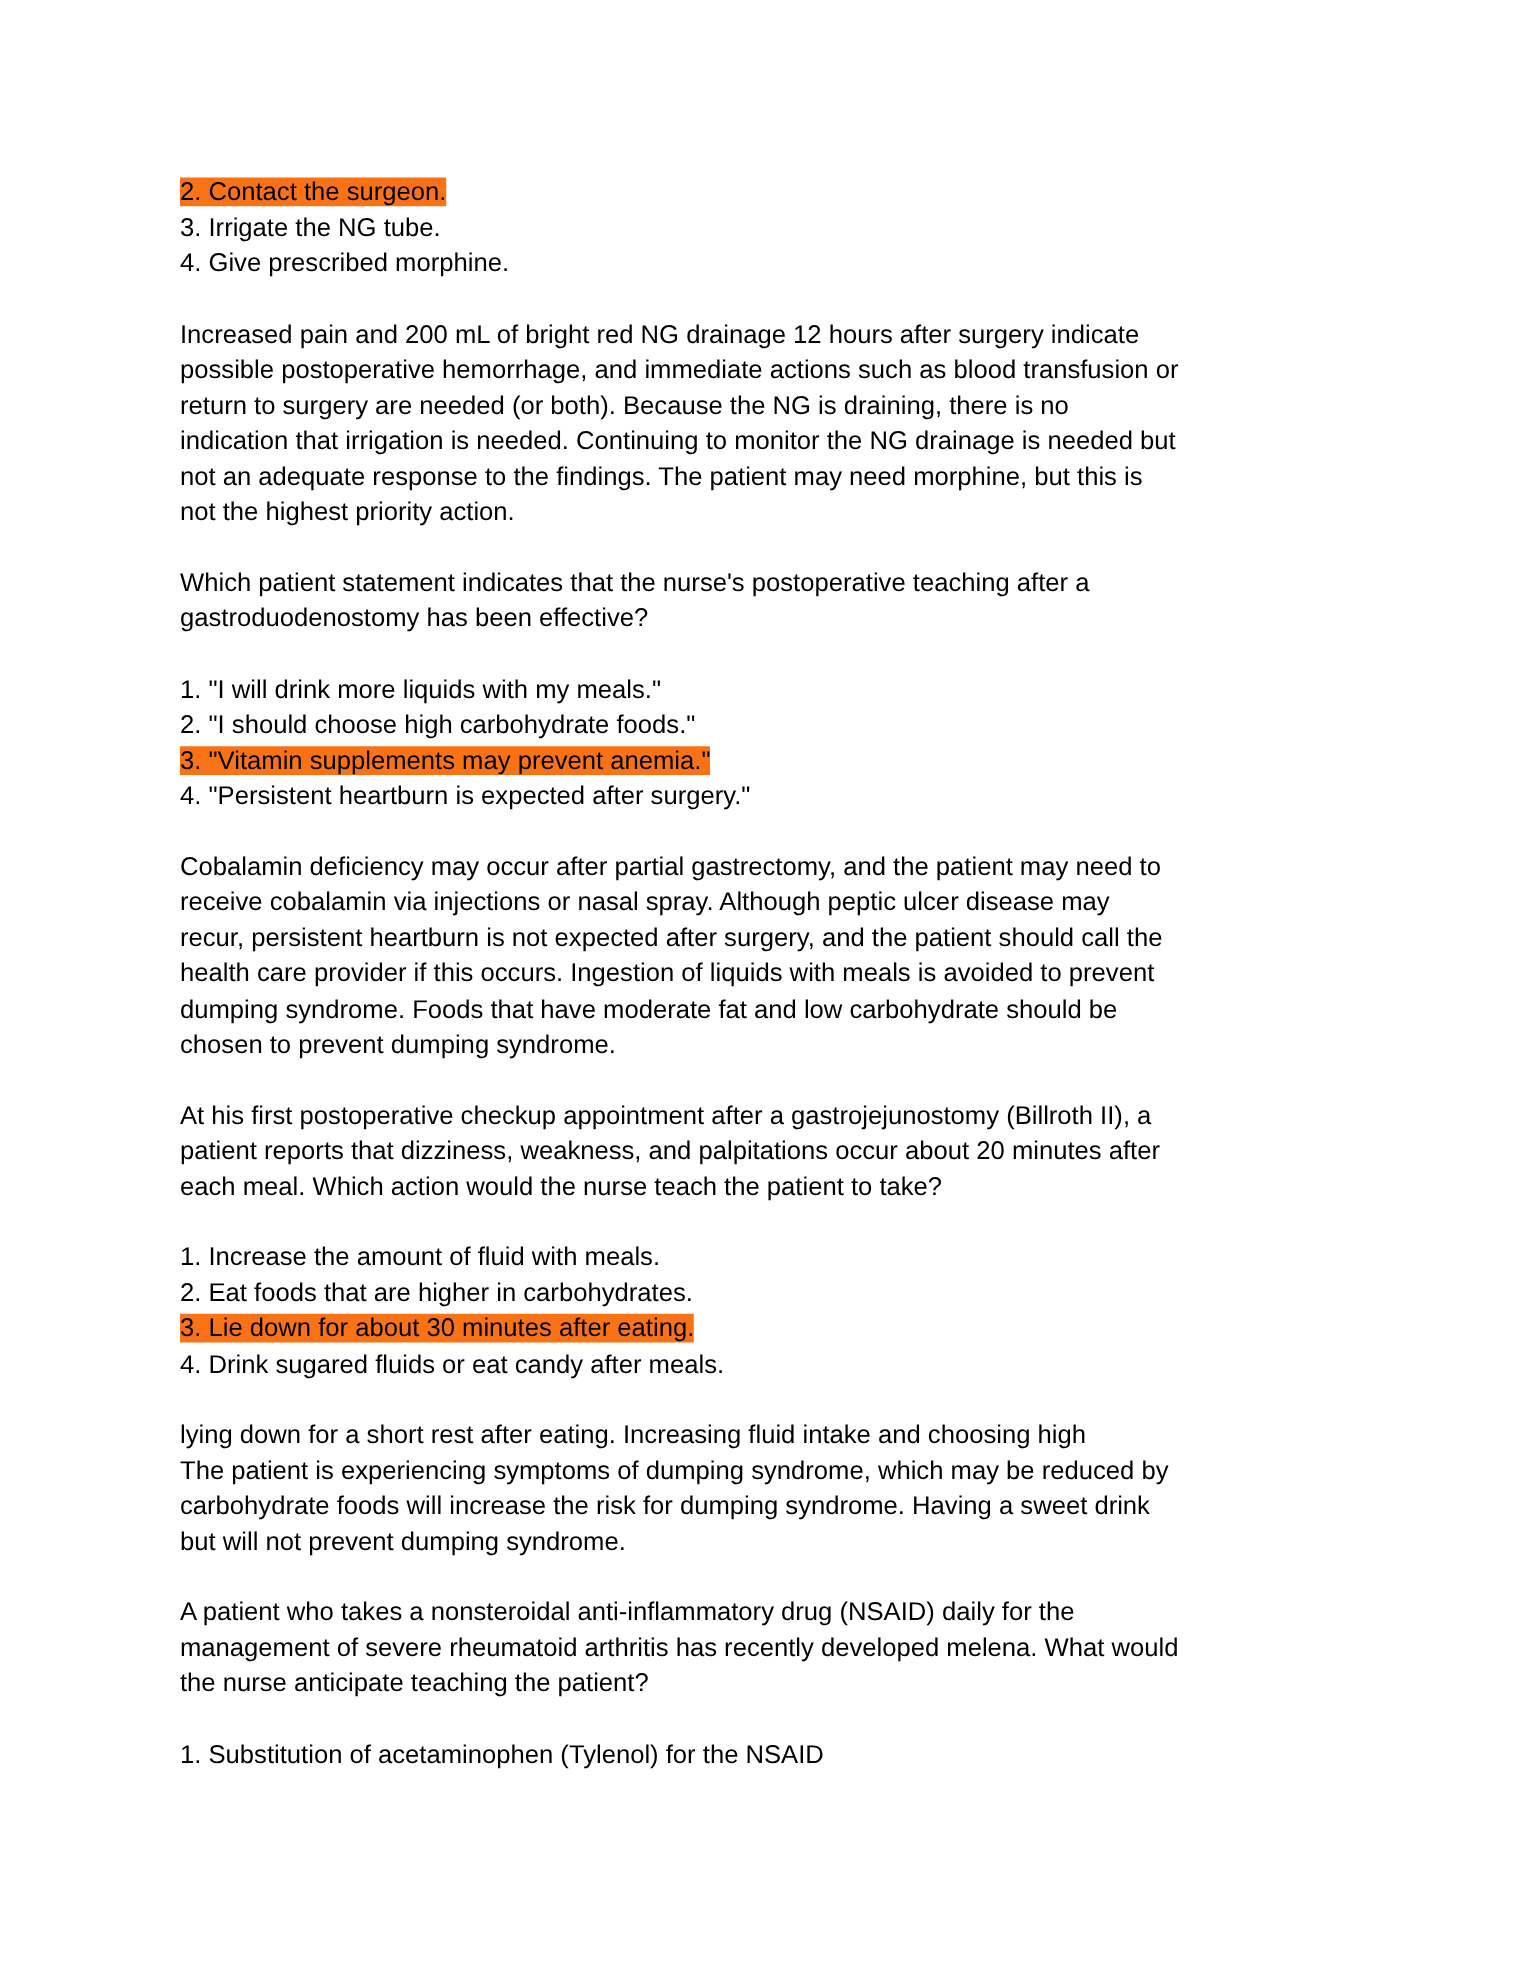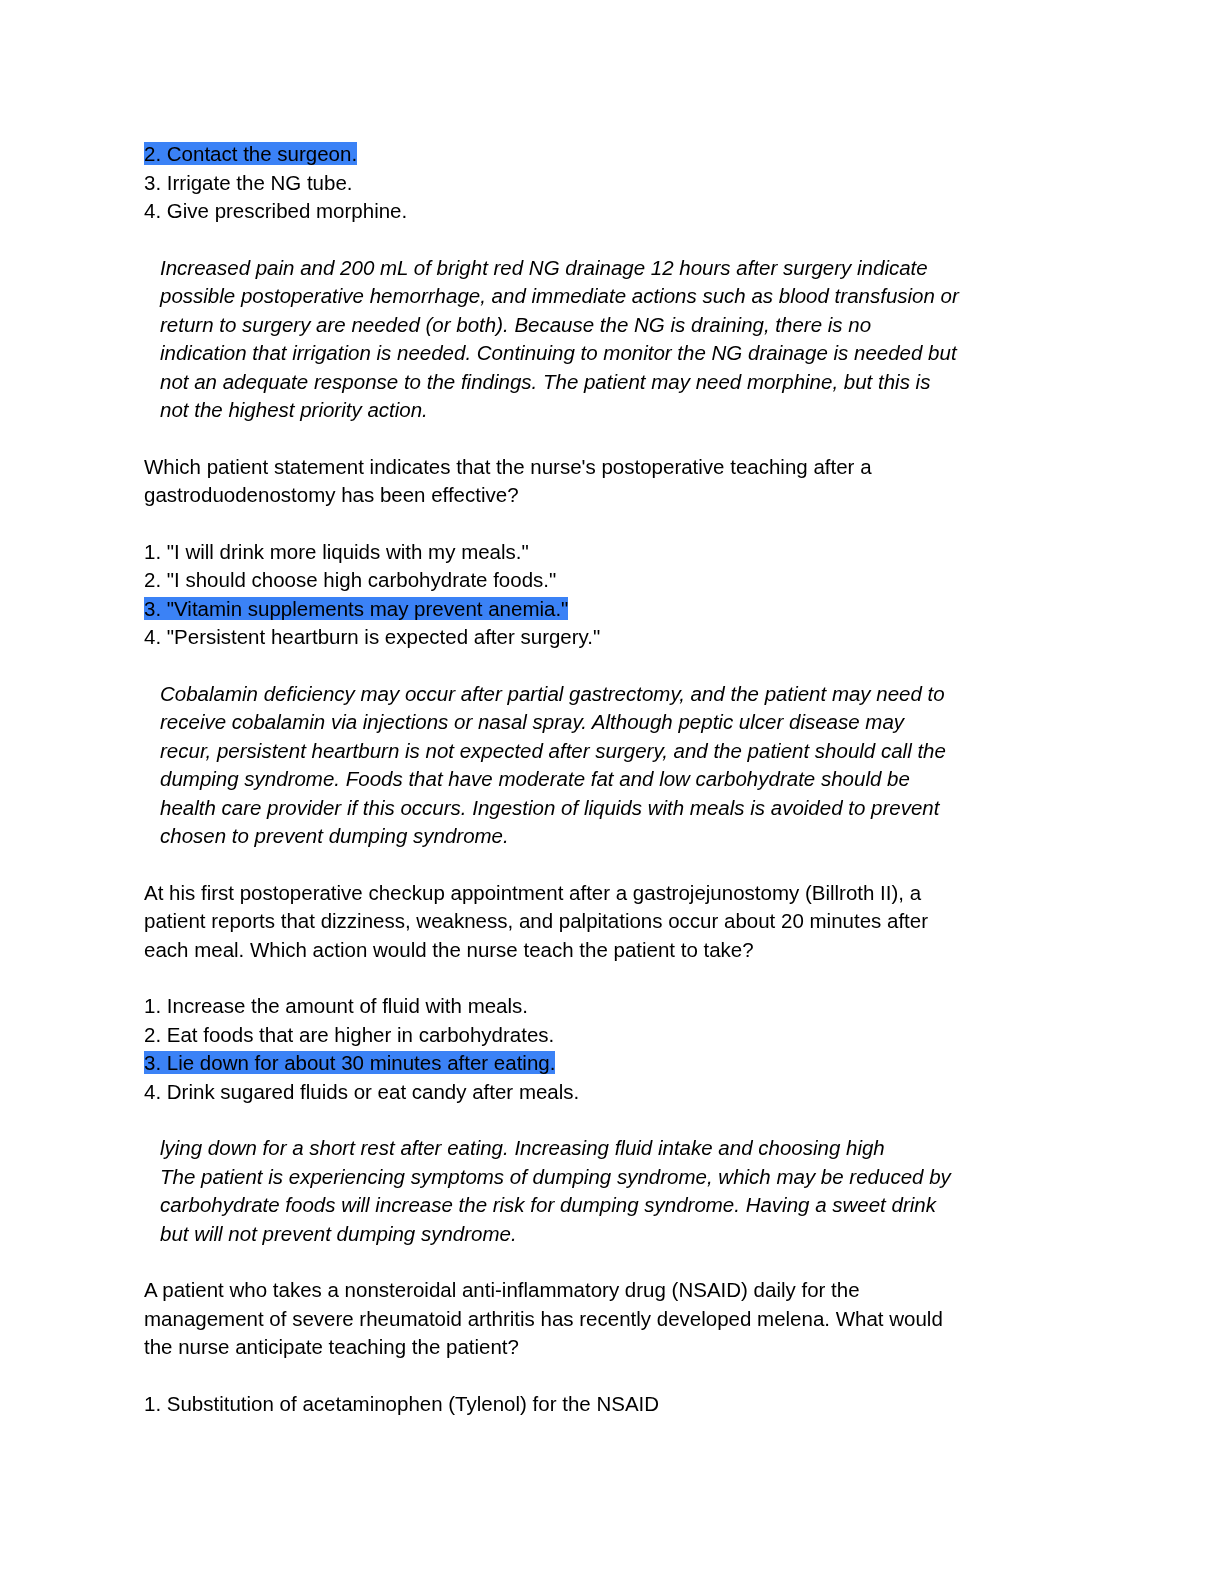--- a/index.html
+++ b/index.html
@@ -25,25 +25,23 @@
     font-size: 20.5px;
     line-height: 28.5px;
   }
   .block {
     margin: 0 0 28px 0;
   }
   .line {
     white-space: pre-wrap;
   }
   .italic {
-    font-style: italic;
-    margin-left: 16px;
   }
   .hl-inline {
-    background: #3b82f6;
+    background: #f97316;
     display: inline;
   }
 </style>
 </head>
 <body>
 
 <div class="page">
   <div class="doc" id="doc-root">
       <div class="block">
         <div class="line"><span class="hl-inline">2. Contact the surgeon.</span></div>
@@ -65,22 +63,22 @@
       <div class="block">
         <div class="line">1. "I will drink more liquids with my meals."</div>
         <div class="line">2. "I should choose high carbohydrate foods."</div>
         <div class="line"><span class="hl-inline">3. "Vitamin supplements may prevent anemia."</span></div>
         <div class="line">4. "Persistent heartburn is expected after surgery."</div>
       </div>
       <div class="block italic">
         <div class="line">Cobalamin deficiency may occur after partial gastrectomy, and the patient may need to</div>
         <div class="line">receive cobalamin via injections or nasal spray. Although peptic ulcer disease may</div>
         <div class="line">recur, persistent heartburn is not expected after surgery, and the patient should call the</div>
+        <div class="line">health care provider if this occurs. Ingestion of liquids with meals is avoided to prevent</div>
         <div class="line">dumping syndrome. Foods that have moderate fat and low carbohydrate should be</div>
-        <div class="line">health care provider if this occurs. Ingestion of liquids with meals is avoided to prevent</div>
         <div class="line">chosen to prevent dumping syndrome.</div>
       </div>
       <div class="block">
         <div class="line">At his first postoperative checkup appointment after a gastrojejunostomy (Billroth II), a</div>
         <div class="line">patient reports that dizziness, weakness, and palpitations occur about 20 minutes after</div>
         <div class="line">each meal. Which action would the nurse teach the patient to take?</div>
       </div>
       <div class="block">
         <div class="line">1. Increase the amount of fluid with meals.</div>
         <div class="line">2. Eat foods that are higher in carbohydrates.</div>

